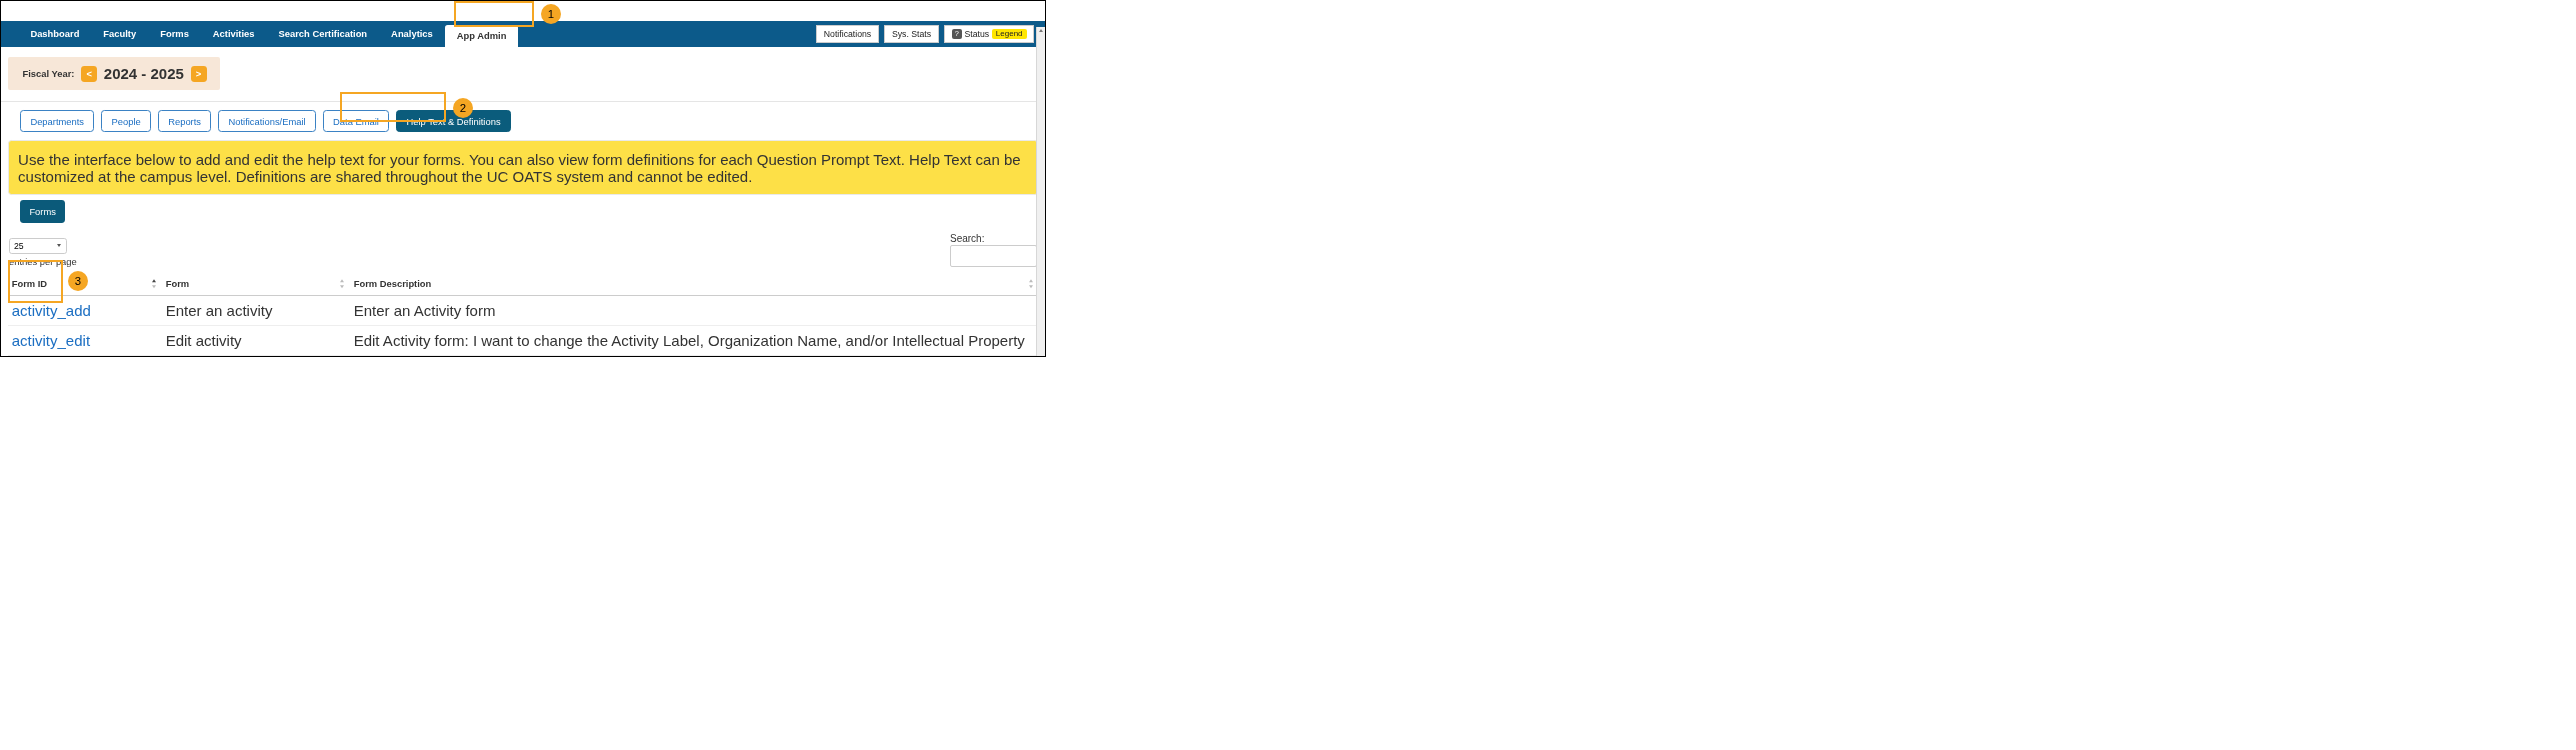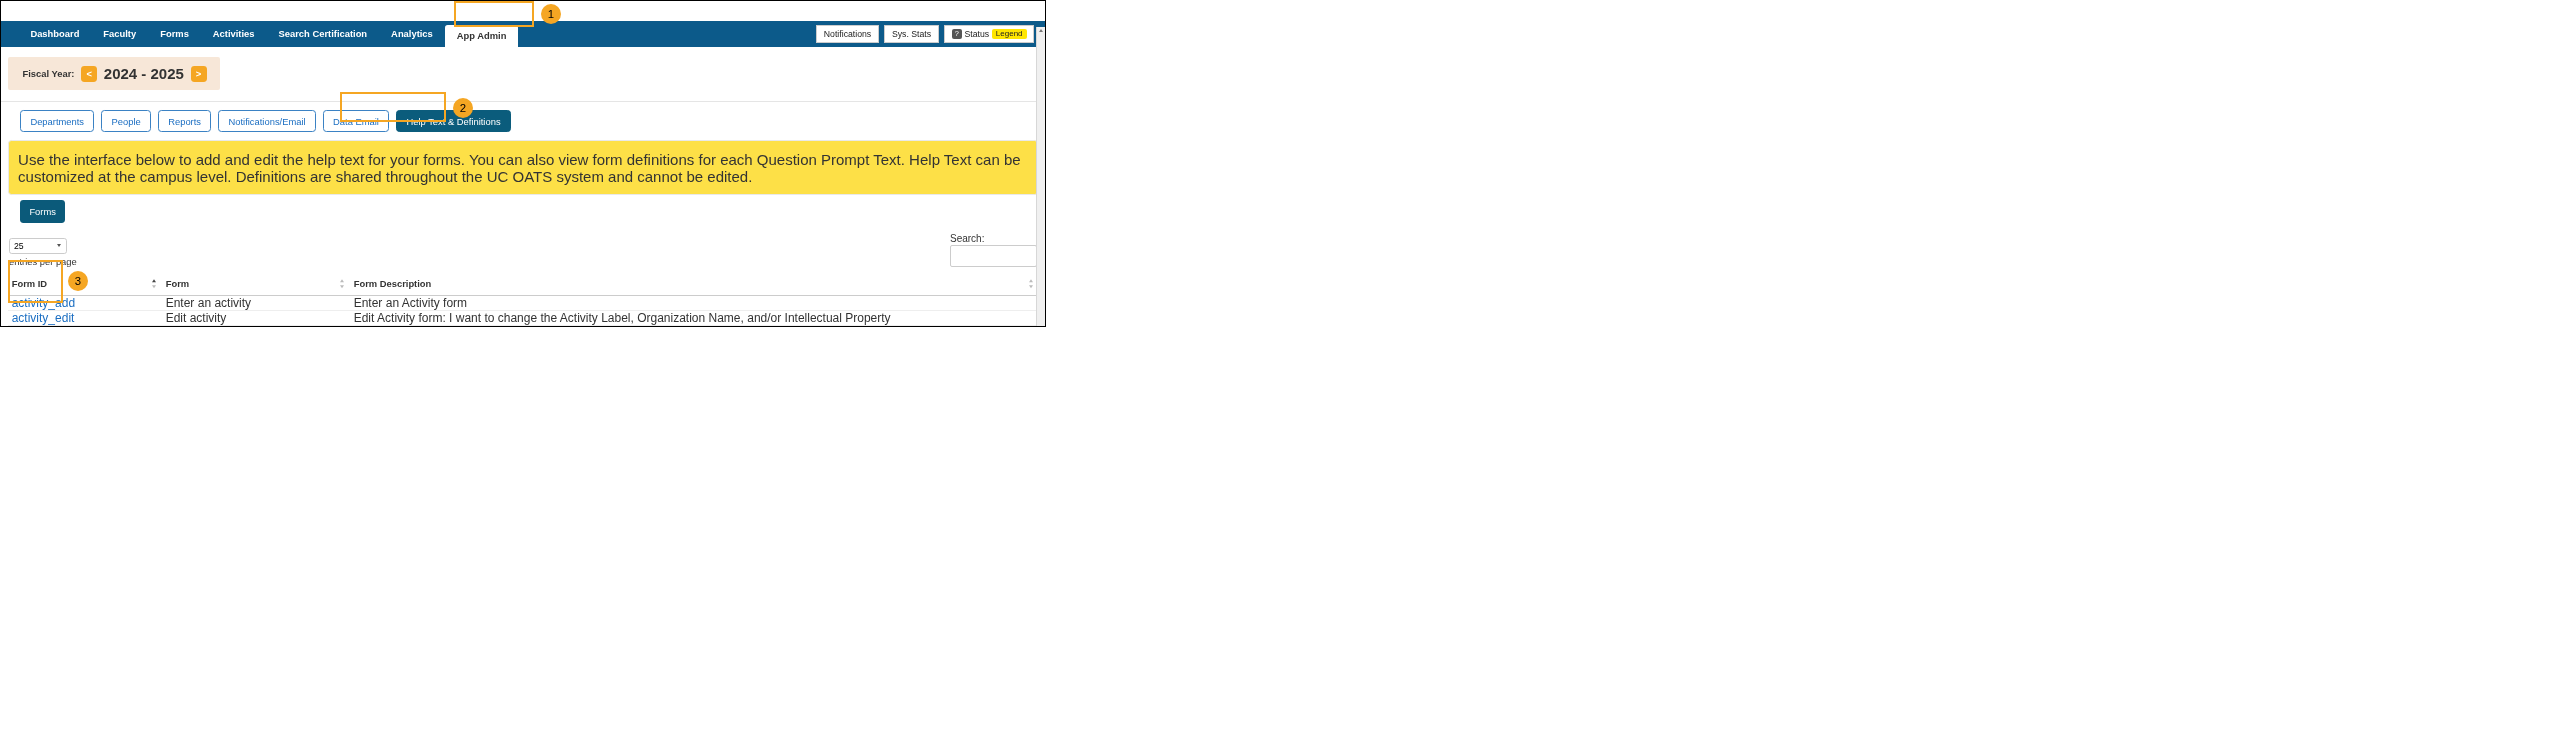--- a/index.html
+++ b/index.html
@@ -195,22 +195,22 @@
   table.data th {
     border-bottom: 0.7px solid #ccc;
     text-align: left;
     font-weight: 700;
     font-size: 9.4px;
     padding: 5.4px 4px;
     position: relative;
   }
   table.data td {
     border-bottom: 0.7px solid #eee;
-    padding: 0 4px;
-    font-size: 12px;
+    padding: 6px 4px;
+    font-size: 15px;
     margin-top: 13px;
   }
   .sort-icons {
     position: absolute;
     right: 4px;
     top: 50%;
     transform: translateY(-50%);
     width: 5.4px;
     height: 9.4px;
   }

